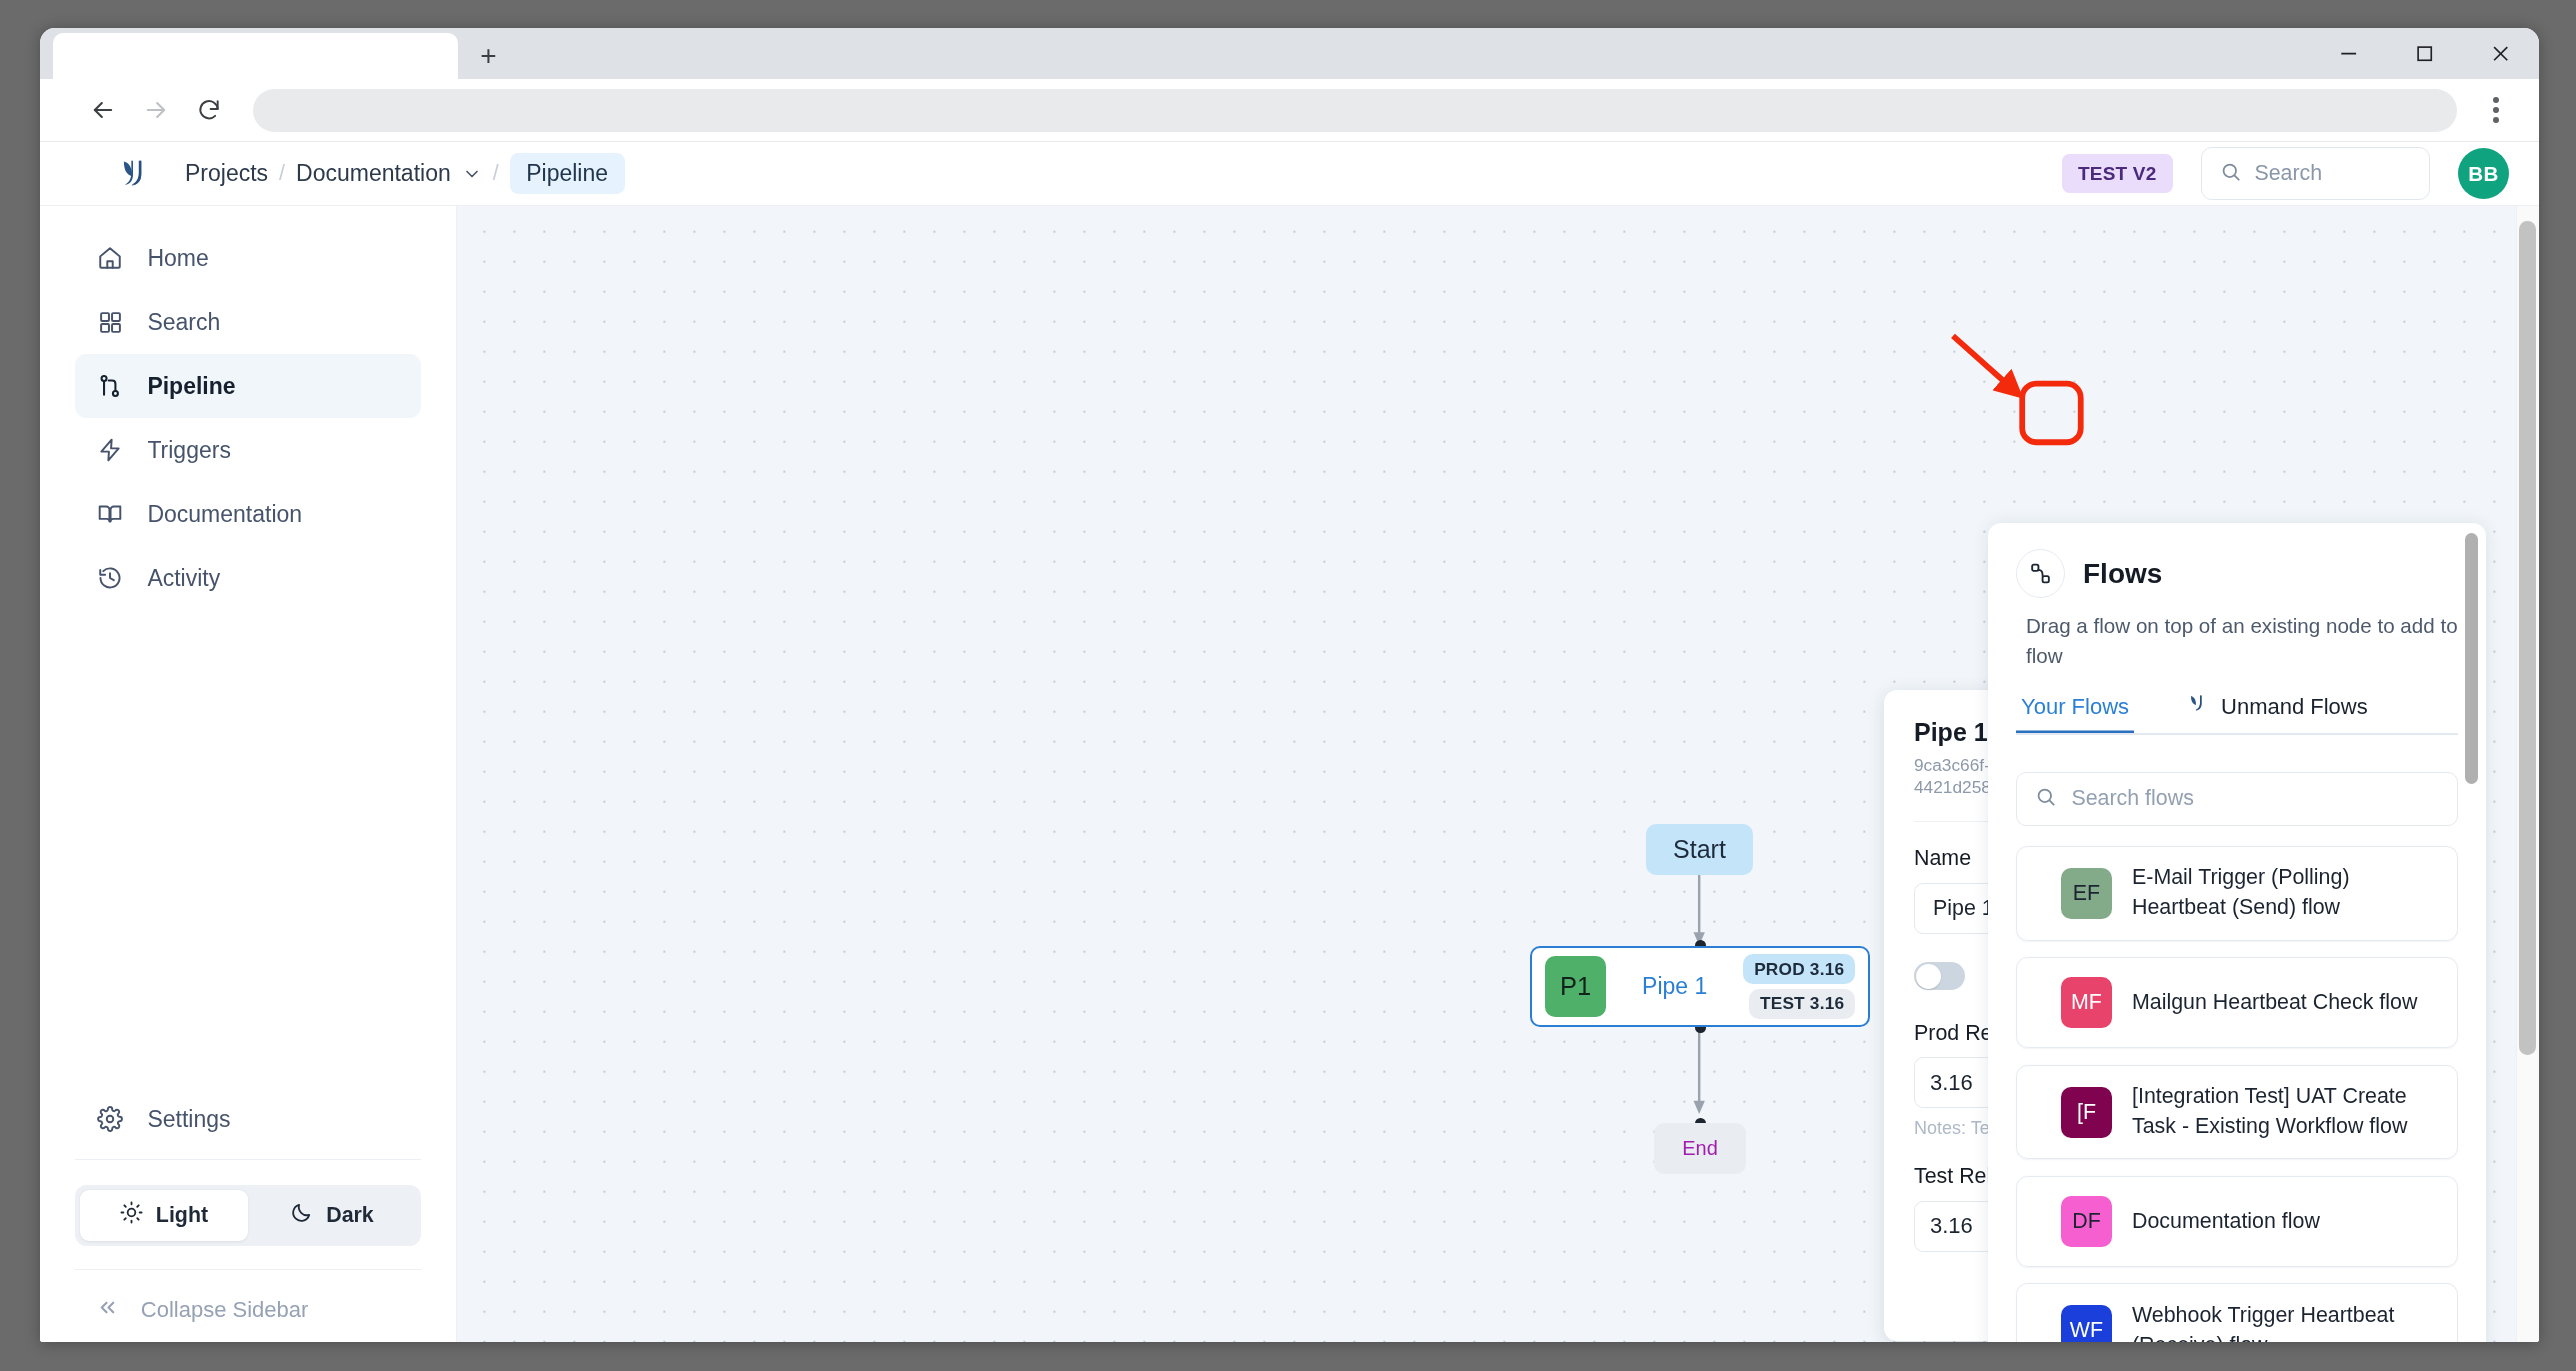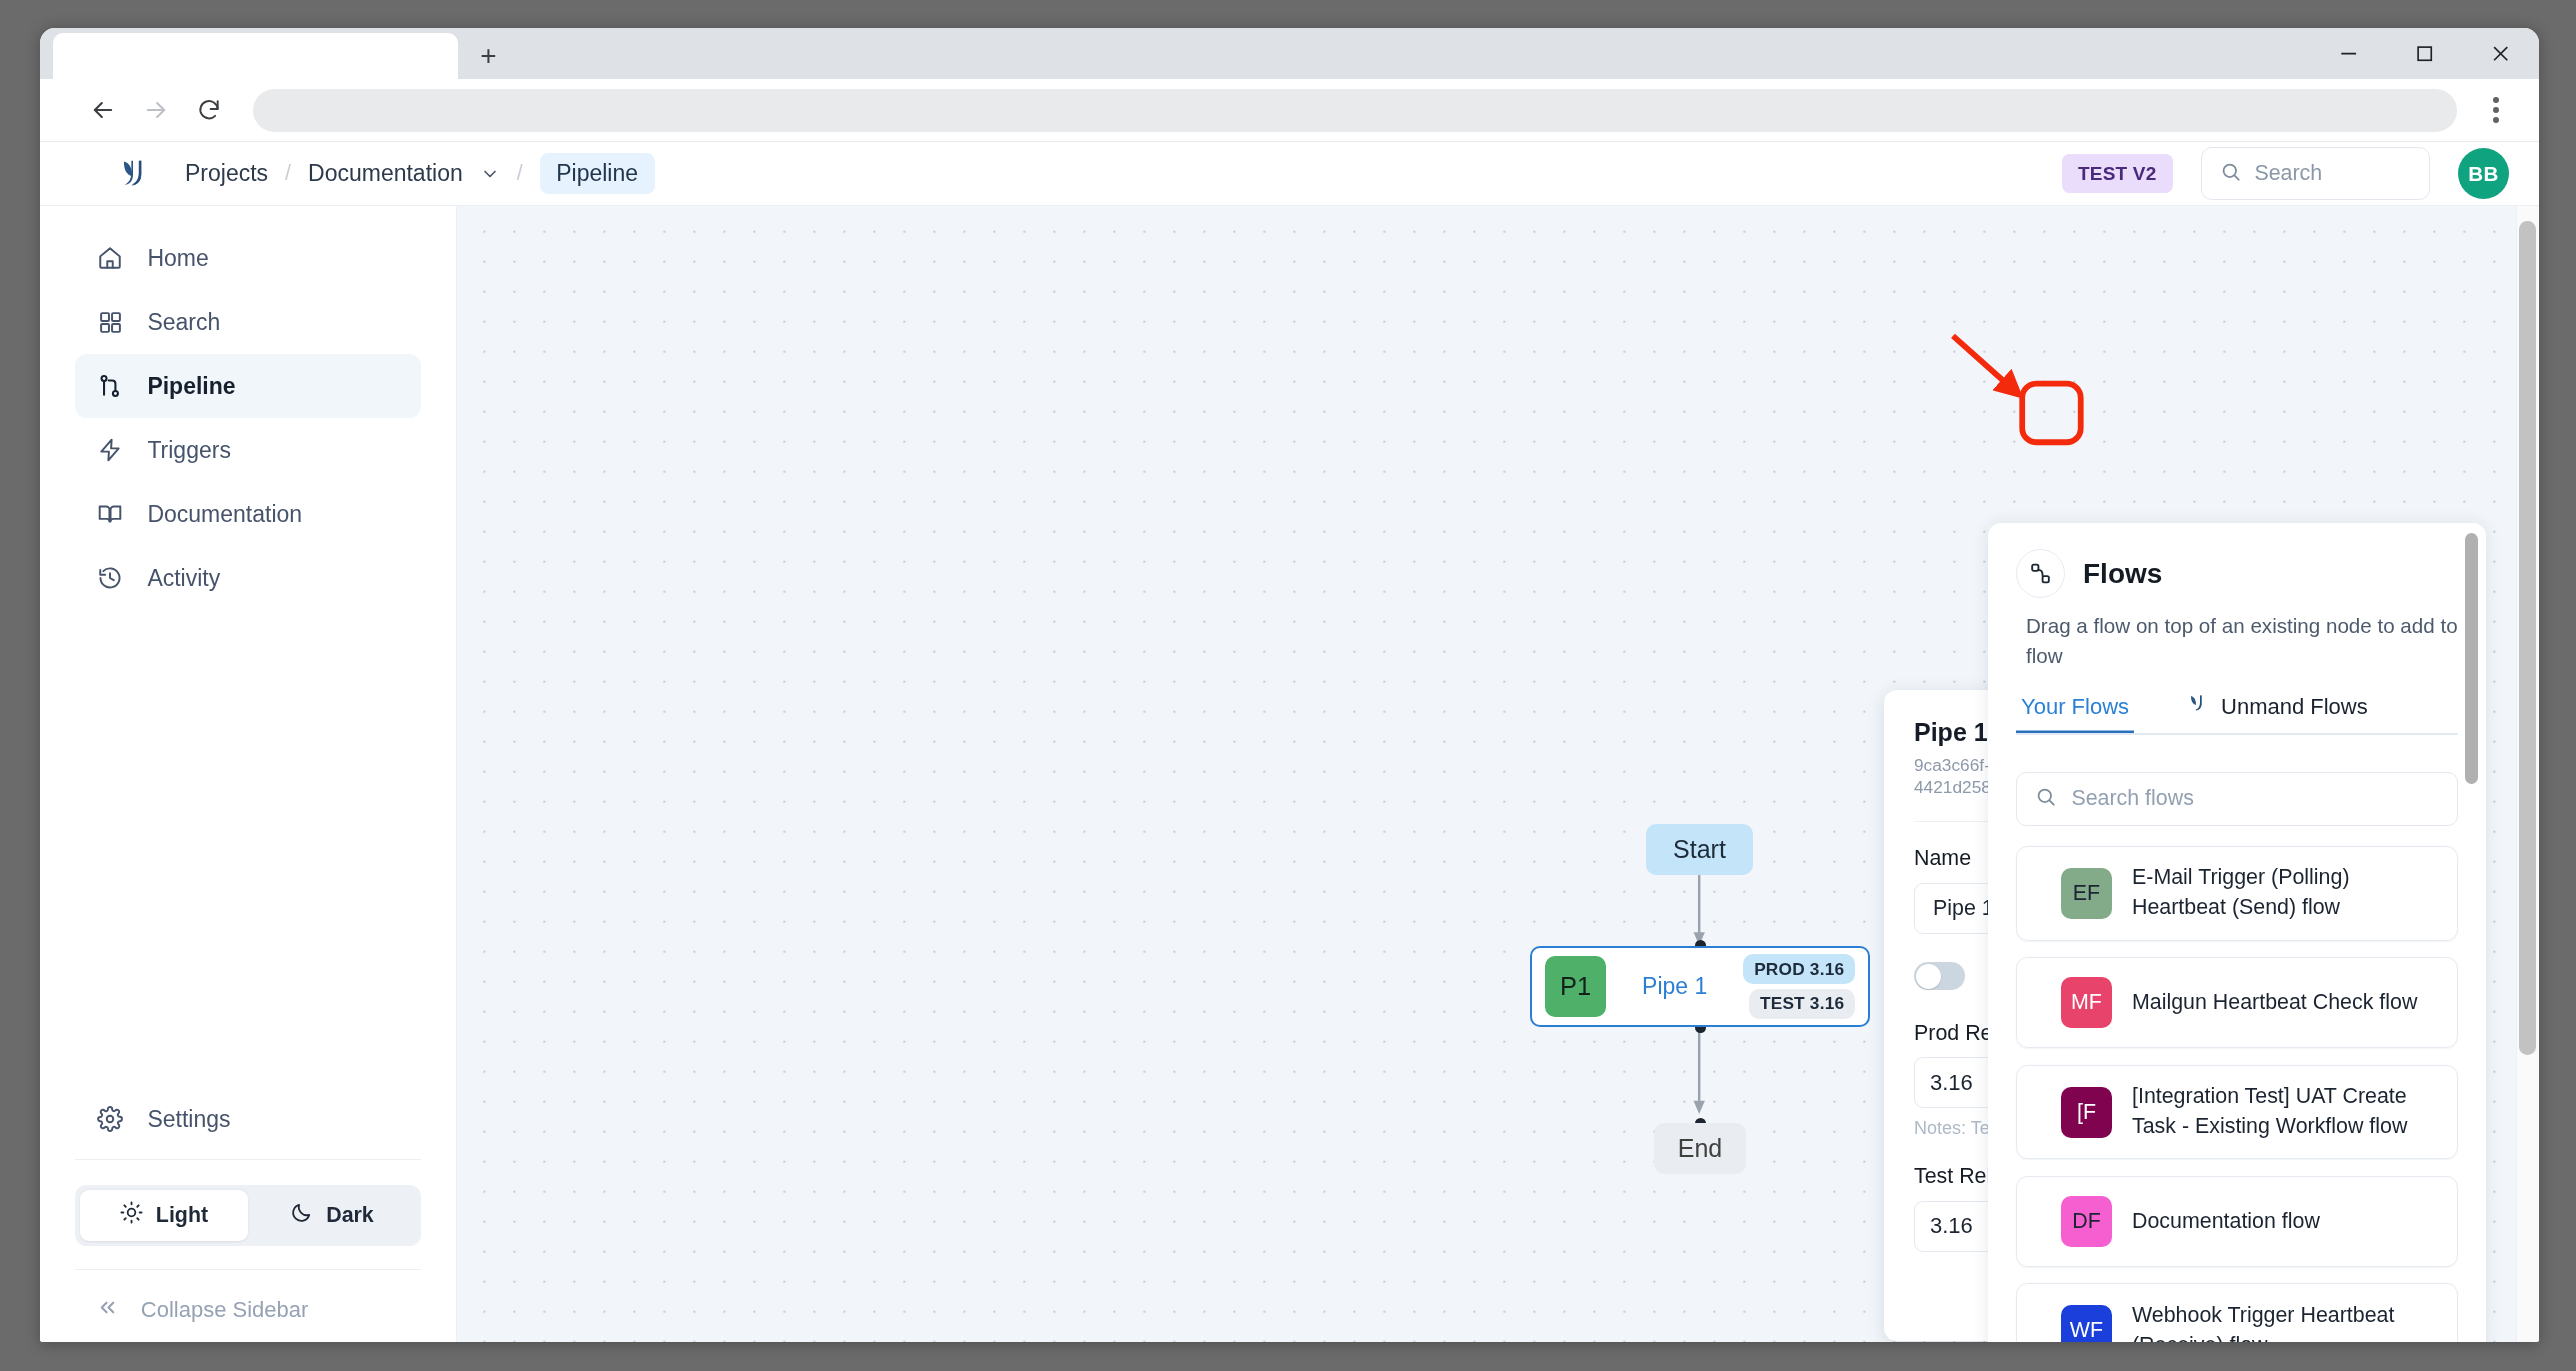--- a/index.html
+++ b/index.html
@@ -88,21 +88,21 @@
 
   .appheader {
     height: 64px;
     display: flex; align-items: center;
     padding: 0 30px 0 74px;
     border-bottom: 0.8px solid #eceff3;
     background: #fff;
     position: relative; z-index: 5;
   }
   .logo { width: 38px; height: 38px; margin-right: 33px; flex: none; }
-  .crumbs { display: flex; align-items: center; gap: 17px; }
+  .crumbs { display: flex; align-items: center; gap: 11px; }
   .crumb {
     font-size: 23px; color: #2c3a4b; font-weight: 500;
     white-space: nowrap;
   }
   .crumb-sep { color: #c7ced8; font-size: 21.4px; }
   .crumb-chev { color: #4a5568; display: flex; align-items: center; }
   .crumb-pill {
     background: #e6f2fd; color: #21364d;
     padding: 6.6px 16.5px; border-radius: 8.2px;
     font-size: 23px; font-weight: 500;
@@ -183,21 +183,21 @@
     width: 107px; height: 51px;
     background: #c4e4fa; border-radius: 10px;
     display: flex; align-items: center; justify-content: center;
     font-size: 25px; color: #1d2b3a;
   }
   .node-end {
     left: 1197px; top: 917px;
     width: 92px; height: 51px;
     background: #e9edf1; border-radius: 10px;
     display: flex; align-items: center; justify-content: center;
-    font-size: 25px; color: #404040;
+    font-size: 20px; color: #a21caf;
   }
   .node-pipe {
     left: 1073px; top: 740px;
     width: 340px; height: 81px;
     background: #fff;
     border: 2.5px solid #2a7fd4;
     border-radius: 10px;
     display: flex; align-items: center;
     padding: 0 13px;
     gap: 11.5px;

